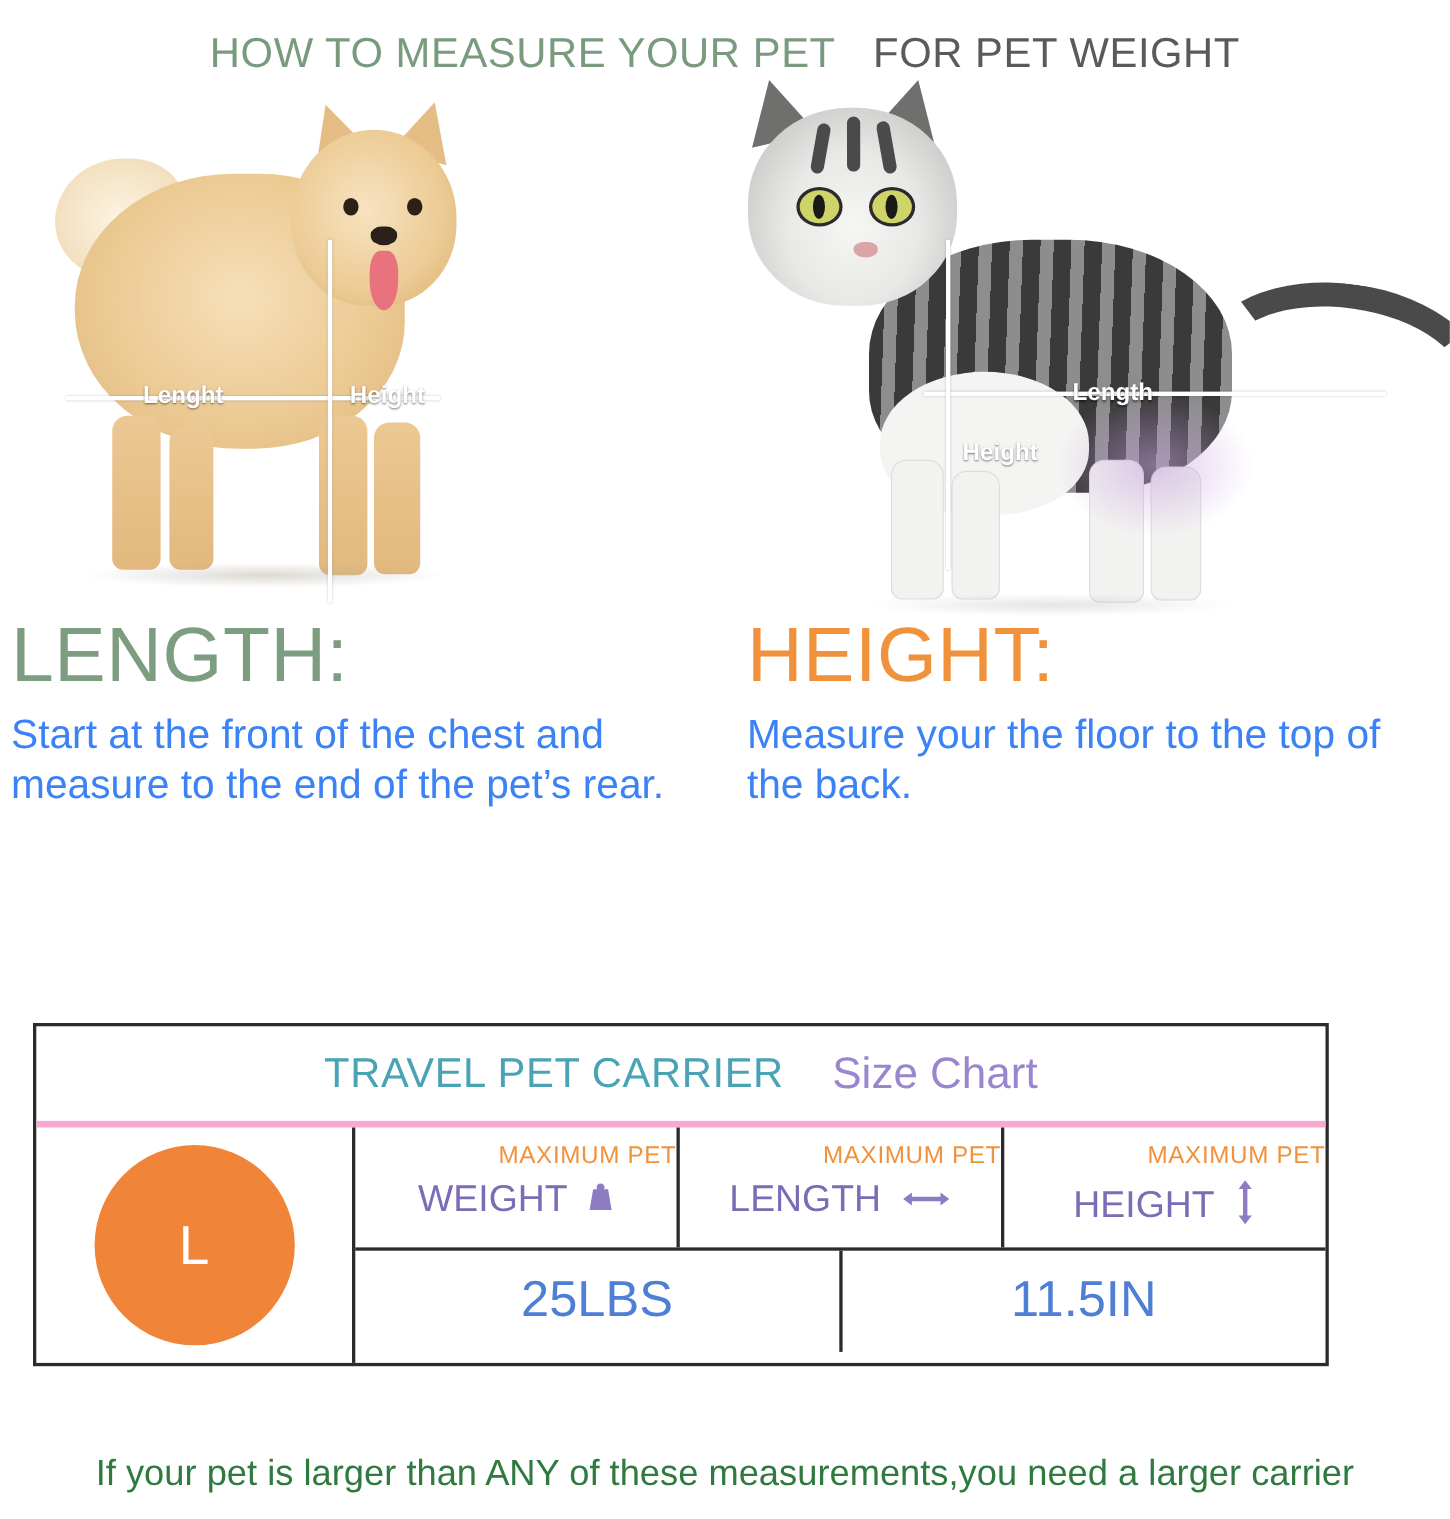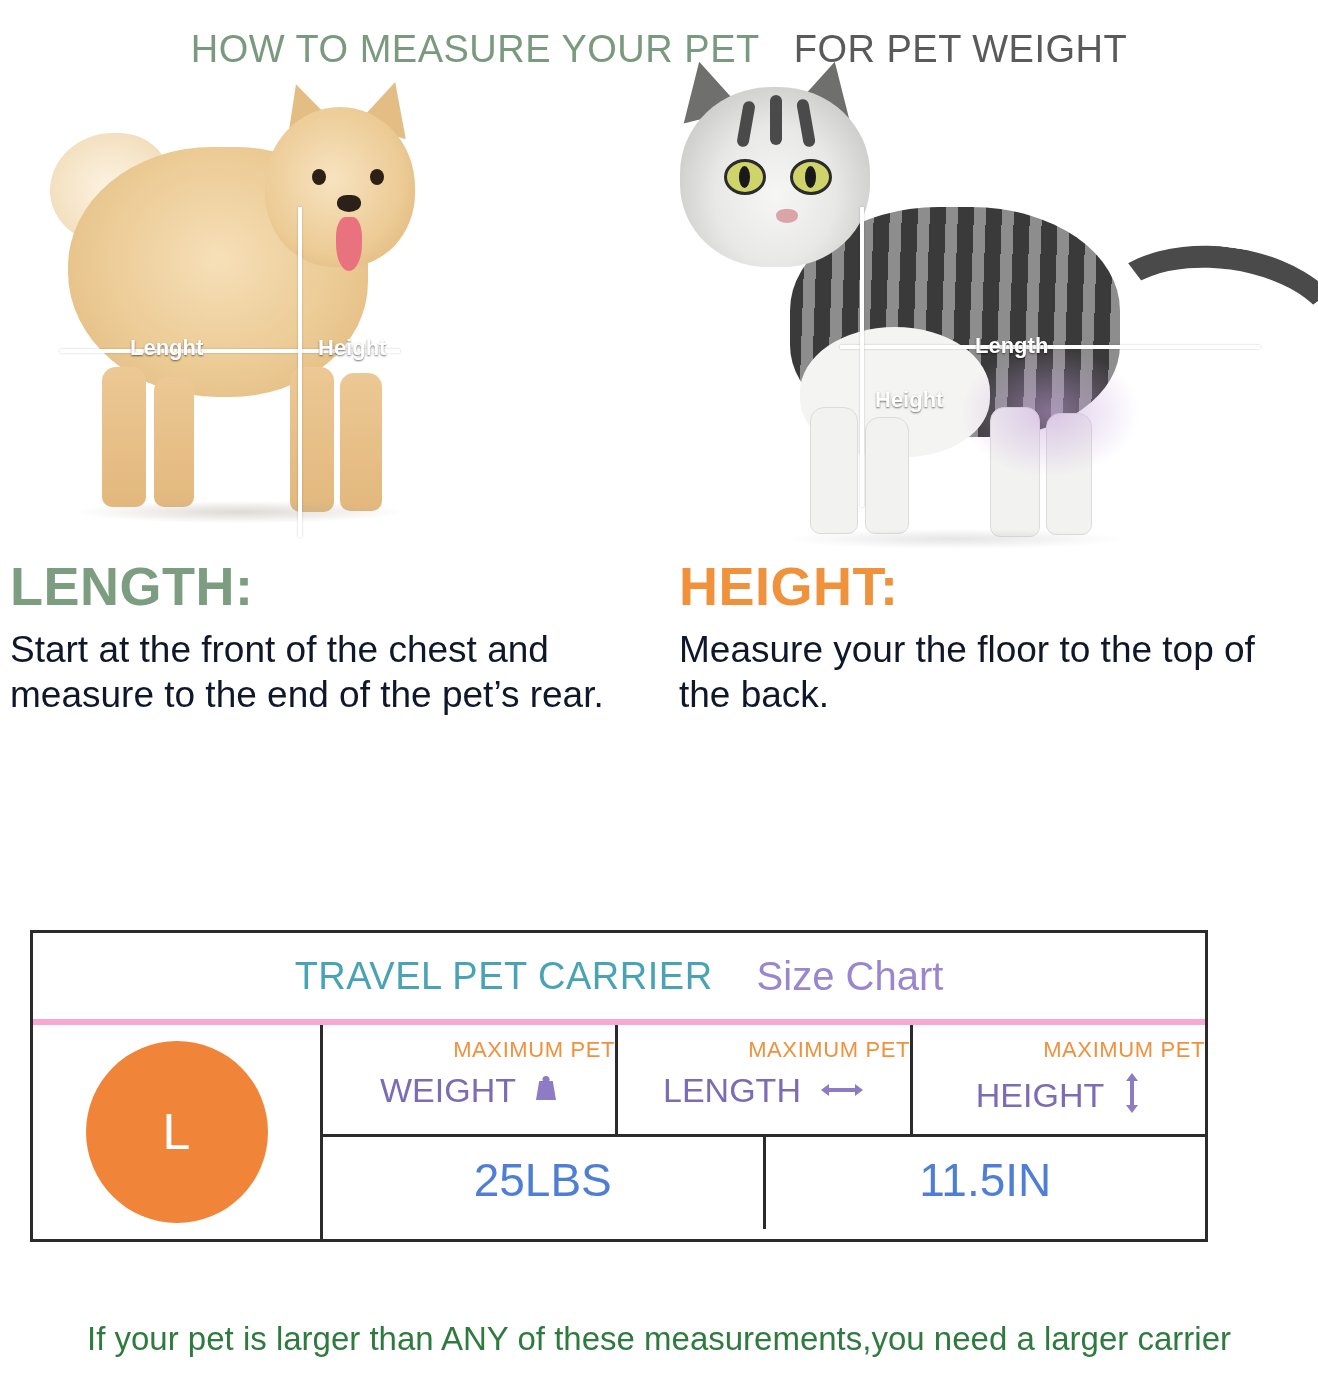--- a/index.html
+++ b/index.html
@@ -36,21 +36,21 @@
   }
 
   
   .photos {
     position: relative;
     height: 470px;
     margin-top: 6px;
   }
   .photo {
     position: absolute;
-    top: 0;
+    top: 11px;
     text-align: right;
   }
 
   
   .dog-wrap { left: 40px; width: 390px; height: 400px; }
   .dog-body {
     position: absolute;
     left: 28px; top: 70px;
     width: 300px; height: 250px;
     background: radial-gradient(ellipse at 50% 45%, #f6dfb8 0%, #eccb95 55%, #e0b77c 100%);
@@ -231,29 +231,29 @@
 
   
   .defs {
     display: flex;
     padding: 0 10px;
     margin-top: 8px;
   }
   .def-col { width: 50%; box-sizing: border-box; }
   .def-col.right { padding-left: 20px; }
   .def-title {
-    font-size: 54px;
+    font-size: 70px;
     letter-spacing: 0.5px;
     margin: 0 0 10px 0;
-    font-weight: bold;
+    font-weight: normal;
   }
   .def-title.length { color: #7d9d81; }
   .def-title.height { color: #f0913c; }
   .def-text {
-    color: #0f172a;
+    color: #3b82f6;
     font-size: 37px;
     line-height: 1.22;
   }
 
   
   .chart {
     position: absolute;
     left: 30px;
     top: 930px;
     width: 1178px;

